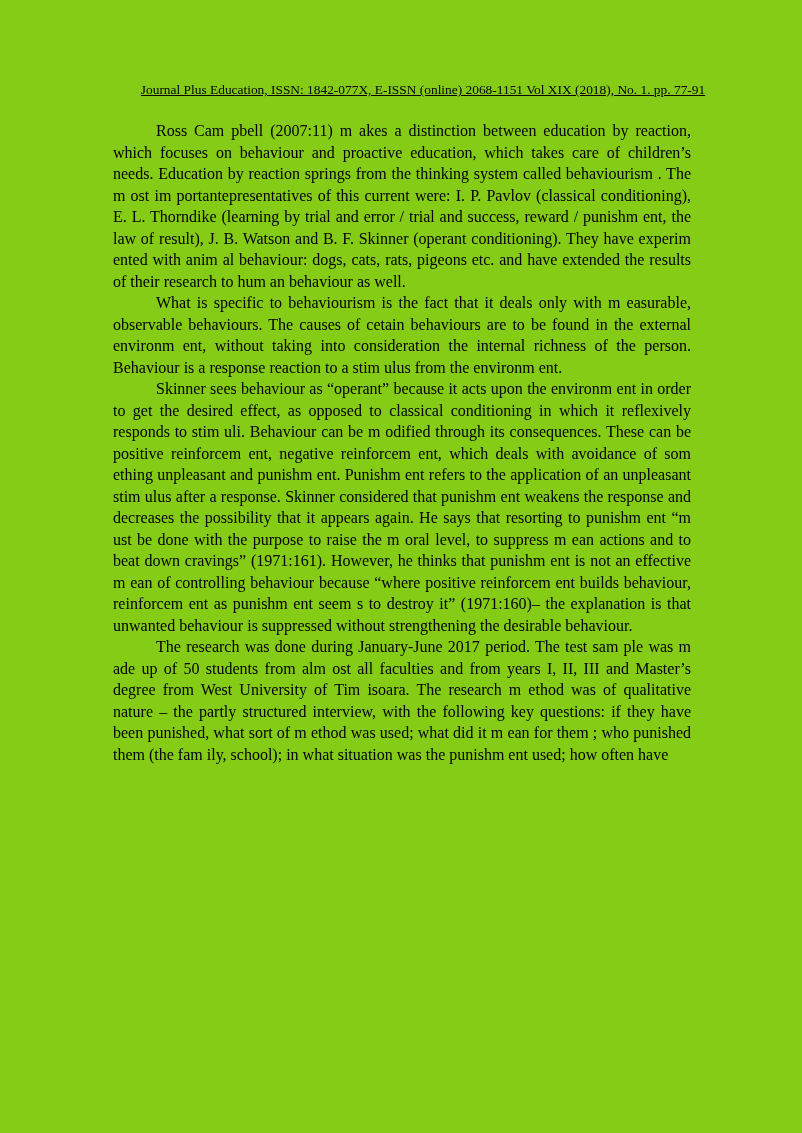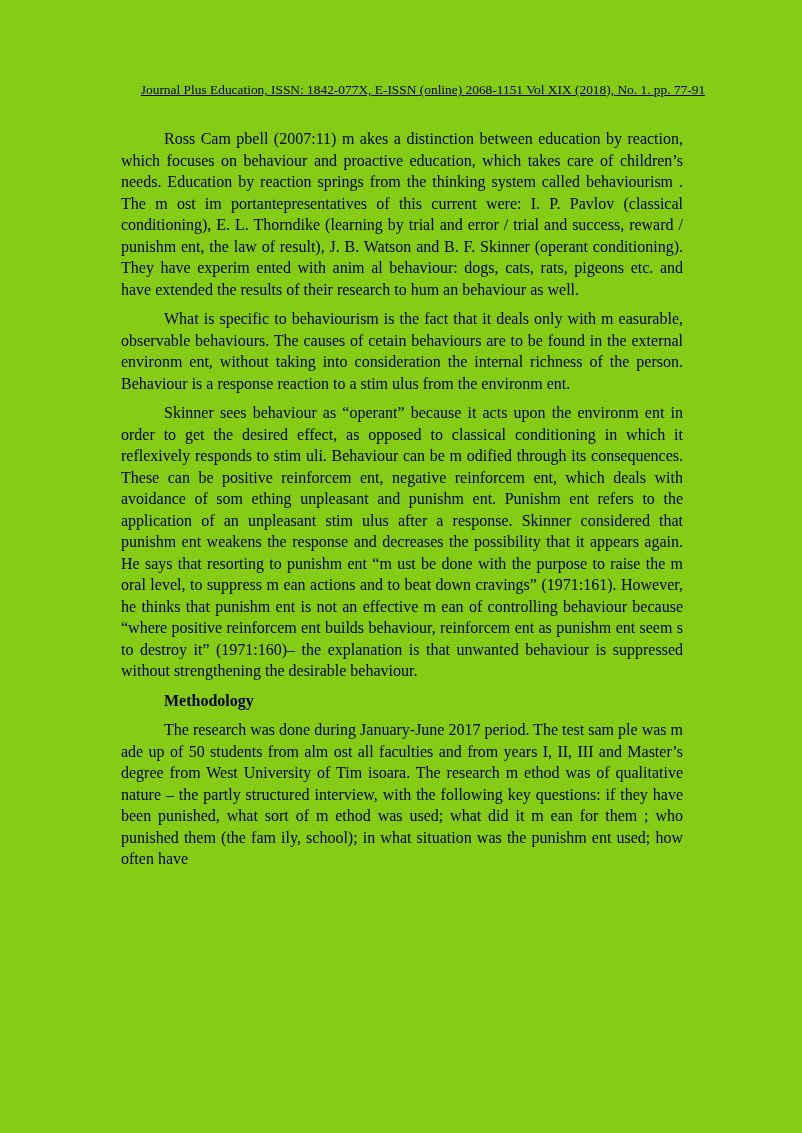--- a/index.html
+++ b/index.html
@@ -29,21 +29,21 @@
   .running-head span {
     text-decoration: underline;
   }
   .content {
     position: absolute;
     left: 113px;
     top: 120px;
     width: 578px;
   }
   .content p {
-    margin: 8px;
+    margin: 0;
     font-size: 16px;
     line-height: 21.5px;
     text-align: justify;
     text-indent: 43px;
     hyphens: none;
   }
   .heading {
     margin: 19px 0 0 0;
     font-size: 16px;
     line-height: 21.5px;
@@ -68,19 +68,18 @@
 
   <div class="running-head">
     <span>Journal Plus Education, ISSN: 1842-077X, E-ISSN (online) 2068-1151 Vol XIX (2018), No. 1. pp. 77-91</span>
   </div>
 
   <div class="content">
     <p>Ross Cam pbell (2007:11) m akes a distinction between education by reaction, which focuses on behaviour and proactive education, which takes care of children’s needs. Education by reaction springs from the thinking system called behaviourism . The m ost im portantepresentatives of this current were: I. P. Pavlov (classical conditioning), E. L. Thorndike (learning by trial and error / trial and success, reward / punishm ent, the law of result), J. B. Watson and B. F. Skinner (operant conditioning). They have experim ented with anim al behaviour: dogs, cats, rats, pigeons etc. and have extended the results of their research to hum an behaviour as well.</p>
     <p>What is specific to behaviourism is the fact that it deals only with m easurable, observable behaviours. The causes of cetain behaviours are to be found in the external environm ent, without taking into consideration the internal richness of the person. Behaviour is a response reaction to a stim ulus from the environm ent.</p>
     <p>Skinner sees behaviour as “operant” because it acts upon the environm ent in order to get the desired effect, as opposed to classical conditioning in which it reflexively responds to stim uli. Behaviour can be m odified through its consequences. These can be positive reinforcem ent, negative reinforcem ent, which deals with avoidance of som ething unpleasant and punishm ent. Punishm ent refers to the application of an unpleasant stim ulus after a response. Skinner considered that punishm ent weakens the response and decreases the possibility that it appears again. He says that resorting to punishm ent “m ust be done with the purpose to raise the m oral level, to suppress m ean actions and to beat down cravings” (1971:161). However, he thinks that punishm ent is not an effective m ean of controlling behaviour because “where positive reinforcem ent builds behaviour, reinforcem ent as punishm ent seem s to destroy it” (1971:160)– the explanation is that unwanted behaviour is suppressed without strengthening the desirable behaviour.</p>
 
-    <p class="heading">Methodology</p>
 
     <p>The research was done during January-June 2017 period. The test sam ple was m ade up of 50 students from alm ost all faculties and from years I, II, III and Master’s degree from West University of Tim isoara. The research m ethod was of qualitative nature – the partly structured interview, with the following key questions: if they have been punished, what sort of m ethod was used; what did it m ean for them ; who punished them (the fam ily, school); in what situation was the punishm ent used; how often have</p>
   </div>
 
 
 </div>
 
 </body></html>

